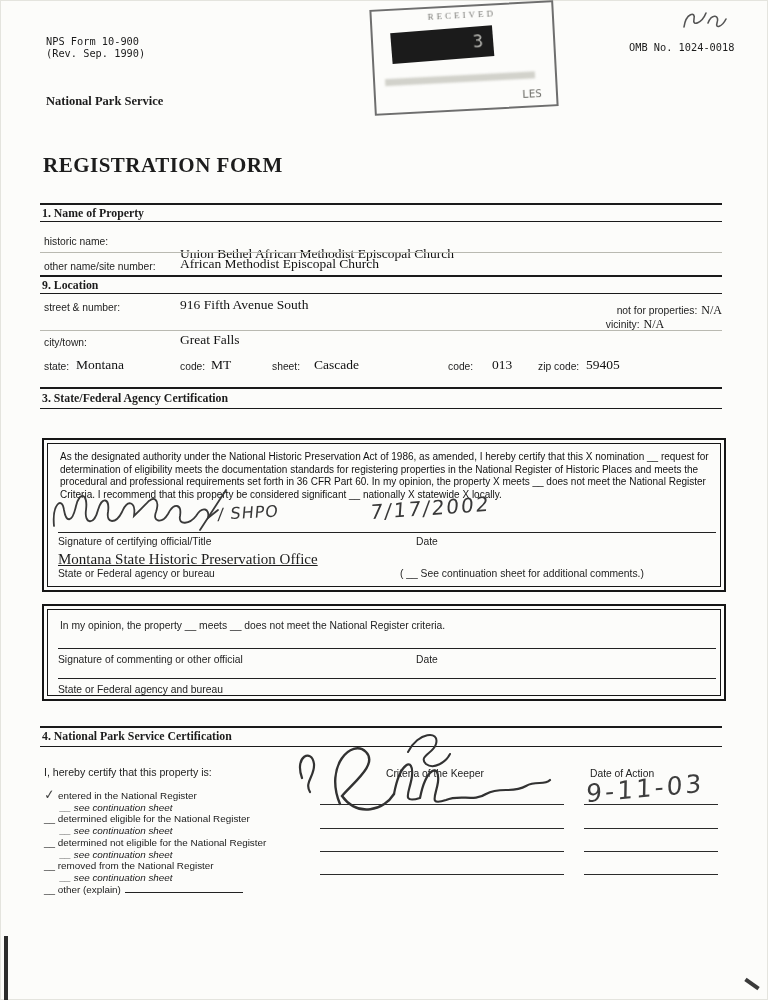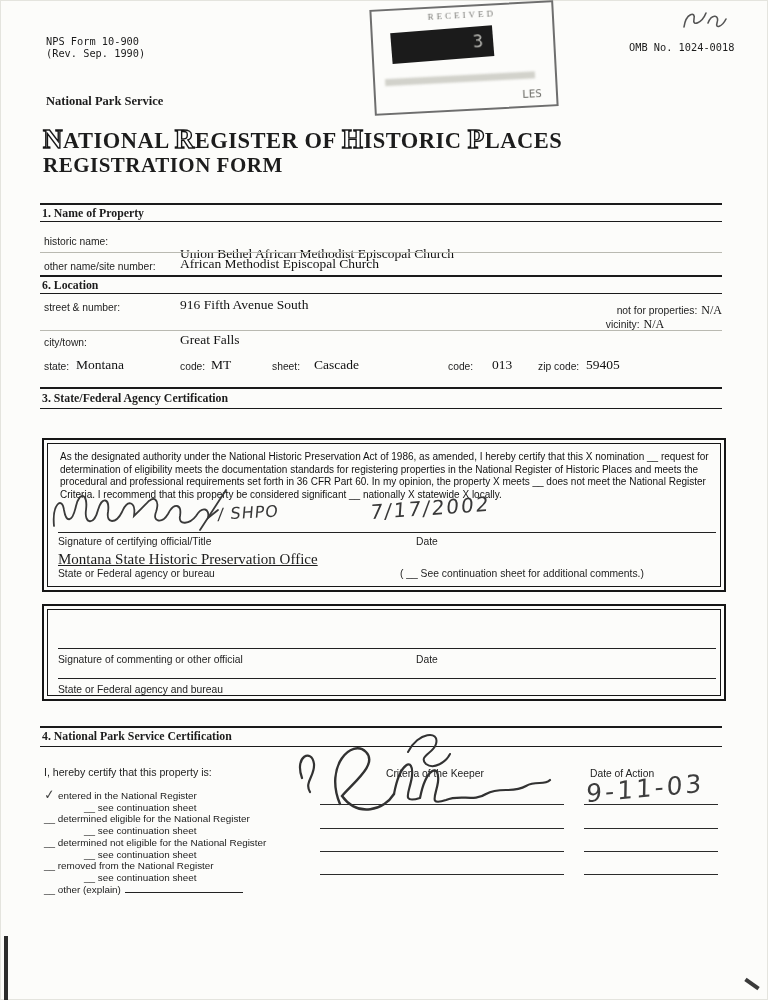--- a/index.html
+++ b/index.html
@@ -44,21 +44,21 @@
   .box-inner { border:1px solid #161616; width:100%; height:100%; position:relative; }
   .para { font-family:"Liberation Sans", sans-serif; font-size:10px; line-height:12.6px; color:#111; }
   .inner-rule { position:absolute; height:1px; background:#222; }
   .u { text-decoration:underline; }
   .hand { font-family:"DejaVu Sans", sans-serif; color:#383838; display:inline-block; }
   .hand-shpo { font-size:16px; transform:rotate(-3deg) skewX(-8deg); letter-spacing:1px; }
   .hand-date1 { font-size:20px; transform:rotate(-4deg) skewX(-8deg); letter-spacing:2px; }
   .hand-date2 { font-size:25px; transform:rotate(-5deg) skewX(-6deg); letter-spacing:3px; color:#3d3d3d; }
   .cert-list { font-family:"Liberation Sans", sans-serif; font-size:9.9px; color:#1b1b1b; }
   .cert-item { line-height:11.7px; white-space:nowrap; }
-  .cert-item.indent { margin-left:40px; }
+  .cert-item.indent { margin-left:16px;font-style:italic; }
   .check { font-size:13px; margin-right:3px; transform:rotate(-6deg); color:#444; font-family:"DejaVu Sans", sans-serif; display:inline-block; }
   .blank-line { display:inline-block; width:118px; border-bottom:1px solid #222; height:8px; margin-left:4px; }
   .edge-mark-left { position:absolute; left:4px; top:936px; width:4px; height:64px; background:#2c2c2c; }
   .edge-mark-br { position:absolute; left:744px; top:982px; width:16px; height:4px; background:#3a3a3a; transform:rotate(35deg); }
 </style>
 </head>
 <body>
 
 <div class="page">
 
@@ -76,37 +76,34 @@
     <div class="stamp-line1">RECEIVED</div>
     <div class="stamp-blob">
       <span class="stamp-blob-text">3</span>
     </div>
     <div class="stamp-smudge"></div>
     <div class="stamp-line2 mono">LES</div>
   </div>
 
   <div class="abs serif b fs12" style="left:46px;top:94px">National Park Service</div>
 
-  <div class="abs title-line1" style="left:43px;top:124px">
-    <span class="cap">N</span><span class="trest">ATIONAL </span><span class="cap">R</span><span class="trest">EGISTER OF </span><span class="cap">H</span><span class="trest">ISTORIC </span><span class="cap">P</span><span class="trest">LACES</span>
-  </div>
   <div class="abs title-line2" style="left:43px;top:153px">REGISTRATION FORM</div>
 
   <div class="rule" style="top:203px;left:40px;width:682px;height:2px"></div>
   <div class="abs sec-h" style="left:42px;top:206px">1. Name of Property</div>
   <div class="rule" style="top:221px;left:40px;width:682px;height:1px"></div>
 
   <div class="abs lbl" style="left:44px;top:236px">historic name:</div>
   <div class="abs val" style="left:180px;top:246px">Union Bethel African Methodist Episcopal Church</div>
   <div class="rule-light" style="top:252px;left:40px;width:682px"></div>
   <div class="abs lbl" style="left:44px;top:261px">other name/site number:</div>
   <div class="abs val" style="left:180px;top:256px">African Methodist Episcopal Church</div>
 
   <div class="rule" style="top:275px;left:40px;width:682px;height:2px"></div>
-  <div class="abs sec-h" style="left:42px;top:278px">6. Location</div>
+  <div class="abs sec-h" style="left:42px;top:278px">9. Location</div>
   <div class="rule" style="top:293px;left:40px;width:682px;height:1px"></div>
 
   <div class="abs lbl" style="left:44px;top:302px">street &amp; number:</div>
   <div class="abs val" style="left:180px;top:297px">916 Fifth Avenue South</div>
   <div class="abs" style="left:540px;top:300px;width:182px;text-align:right;white-space:nowrap">
     <span class="lbl">not for properties:</span>
     <span class="val-sm">N/A</span>
   </div>
   <div class="abs" style="left:544px;top:314px;width:182px;text-align:center;white-space:nowrap">
     <span class="lbl">vicinity:</span>
@@ -145,20 +142,21 @@
 
   <svg class="abs" style="left:50px;top:486px;z-index:5" width="330" height="50">
     <path d="M 4 40 C 2 18 12 10 14 24 C 16 36 22 38 26 20 C 30 4 38 8 36 24 C 34 38 44 40 48 24 C 52 10 60 12 58 26 C 56 38 66 38 72 26 C 78 12 86 16 84 30 L 96 18 C 104 8 110 14 106 26 C 102 36 112 38 118 28 C 124 16 132 18 130 30 C 128 40 140 38 146 30 C 152 20 160 22 158 32 L 168 24" fill="none" stroke="#3a3a3a" stroke-width="1.8" stroke-linecap="round"></path>
     <path d="M 150 44 L 176 4" fill="none" stroke="#3a3a3a" stroke-width="1.8" stroke-linecap="round"></path>
   </svg>
   <span class="abs hand hand-shpo" style="left:218px;top:503px;z-index:5">/ SHPO</span>
   <span class="abs hand hand-date1" style="left:370px;top:496px;z-index:5">7/17/2002</span>
 
   <div class="abs box" style="left:42px;top:604px;width:684px;height:97px">
     <div class="box-inner">
+      <div class="lbl abs2" style="left:12px;top:10px">In my opinion, the property __ meets __ does not meet the National Register criteria.</div>
       <div class="inner-rule" style="left:10px;top:38px;width:658px"></div>
       <div class="lbl abs2" style="left:10px;top:44px">Signature of commenting or other official</div>
       <div class="lbl abs2" style="left:368px;top:44px">Date</div>
       <div class="inner-rule" style="left:10px;top:68px;width:658px"></div>
       <div class="lbl abs2" style="left:10px;top:74px">State or Federal agency and bureau</div>
     </div>
   </div>
 
   <div class="rule" style="top:726px;left:40px;width:682px;height:2px"></div>
   <div class="abs sec-h" style="left:42px;top:729px">4. National Park Service Certification</div>

